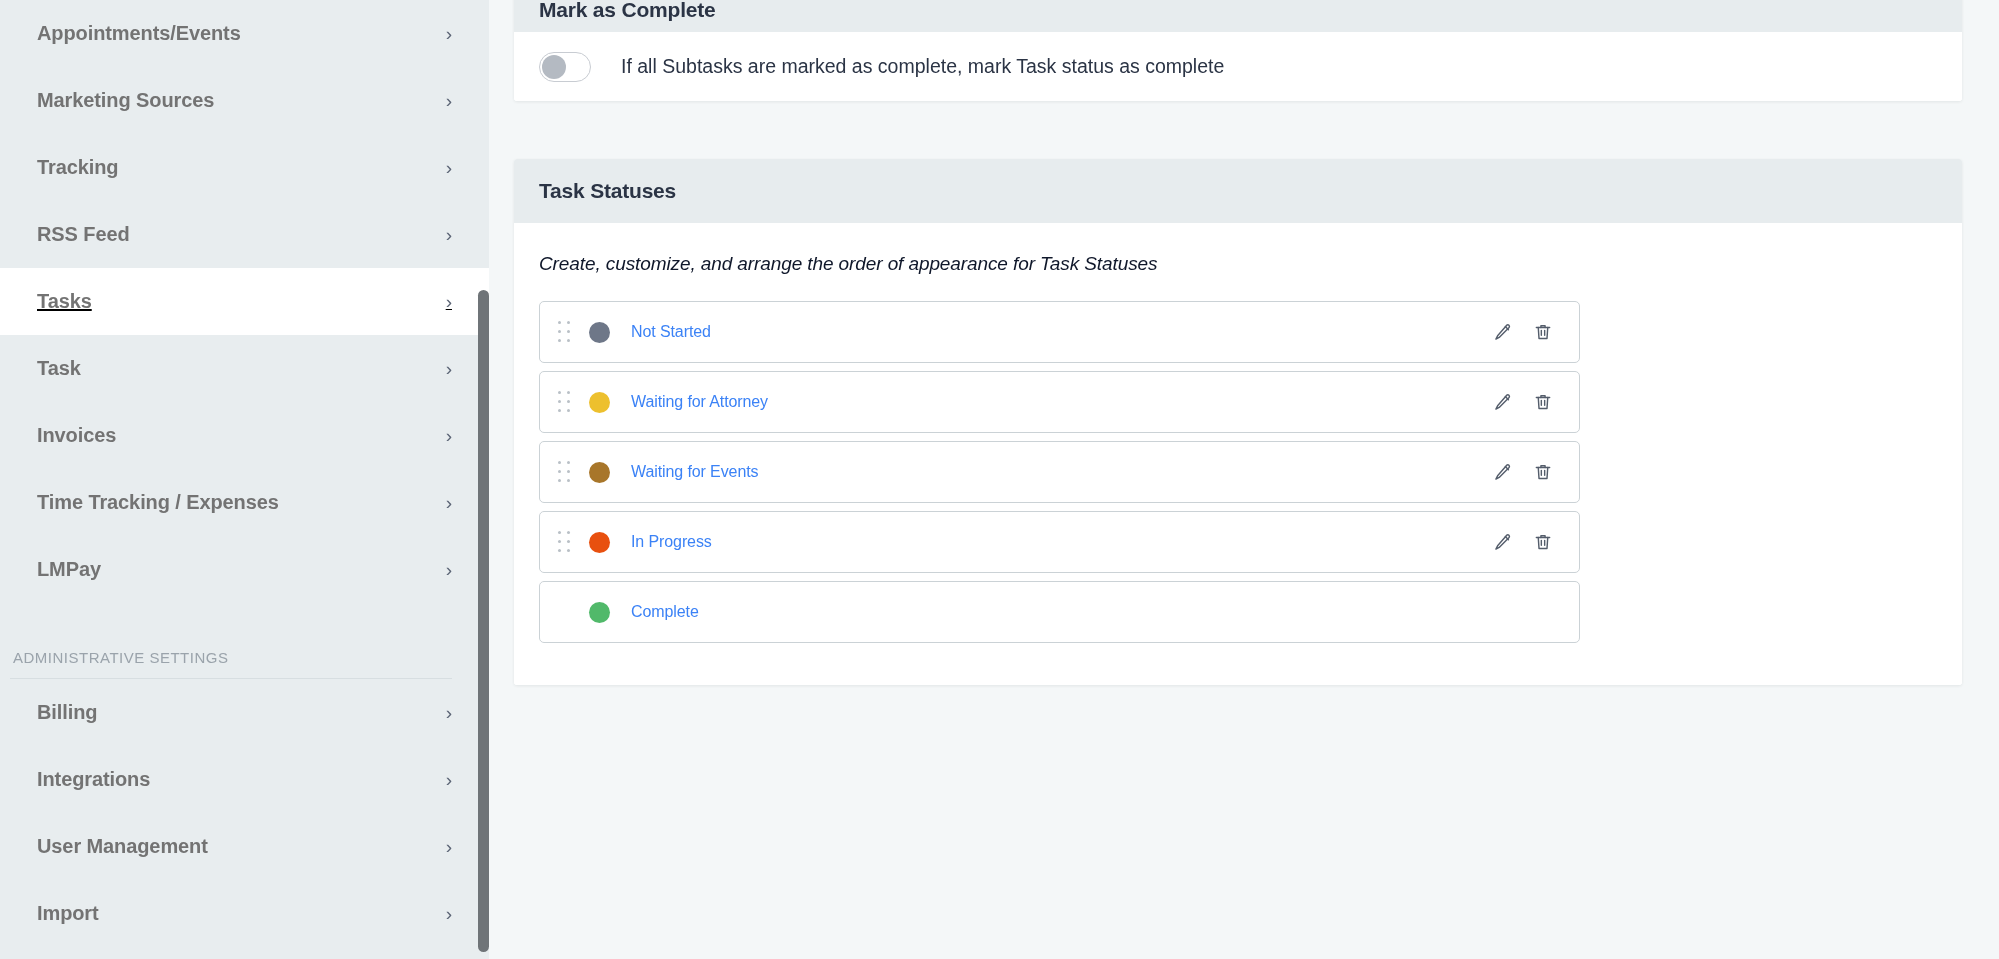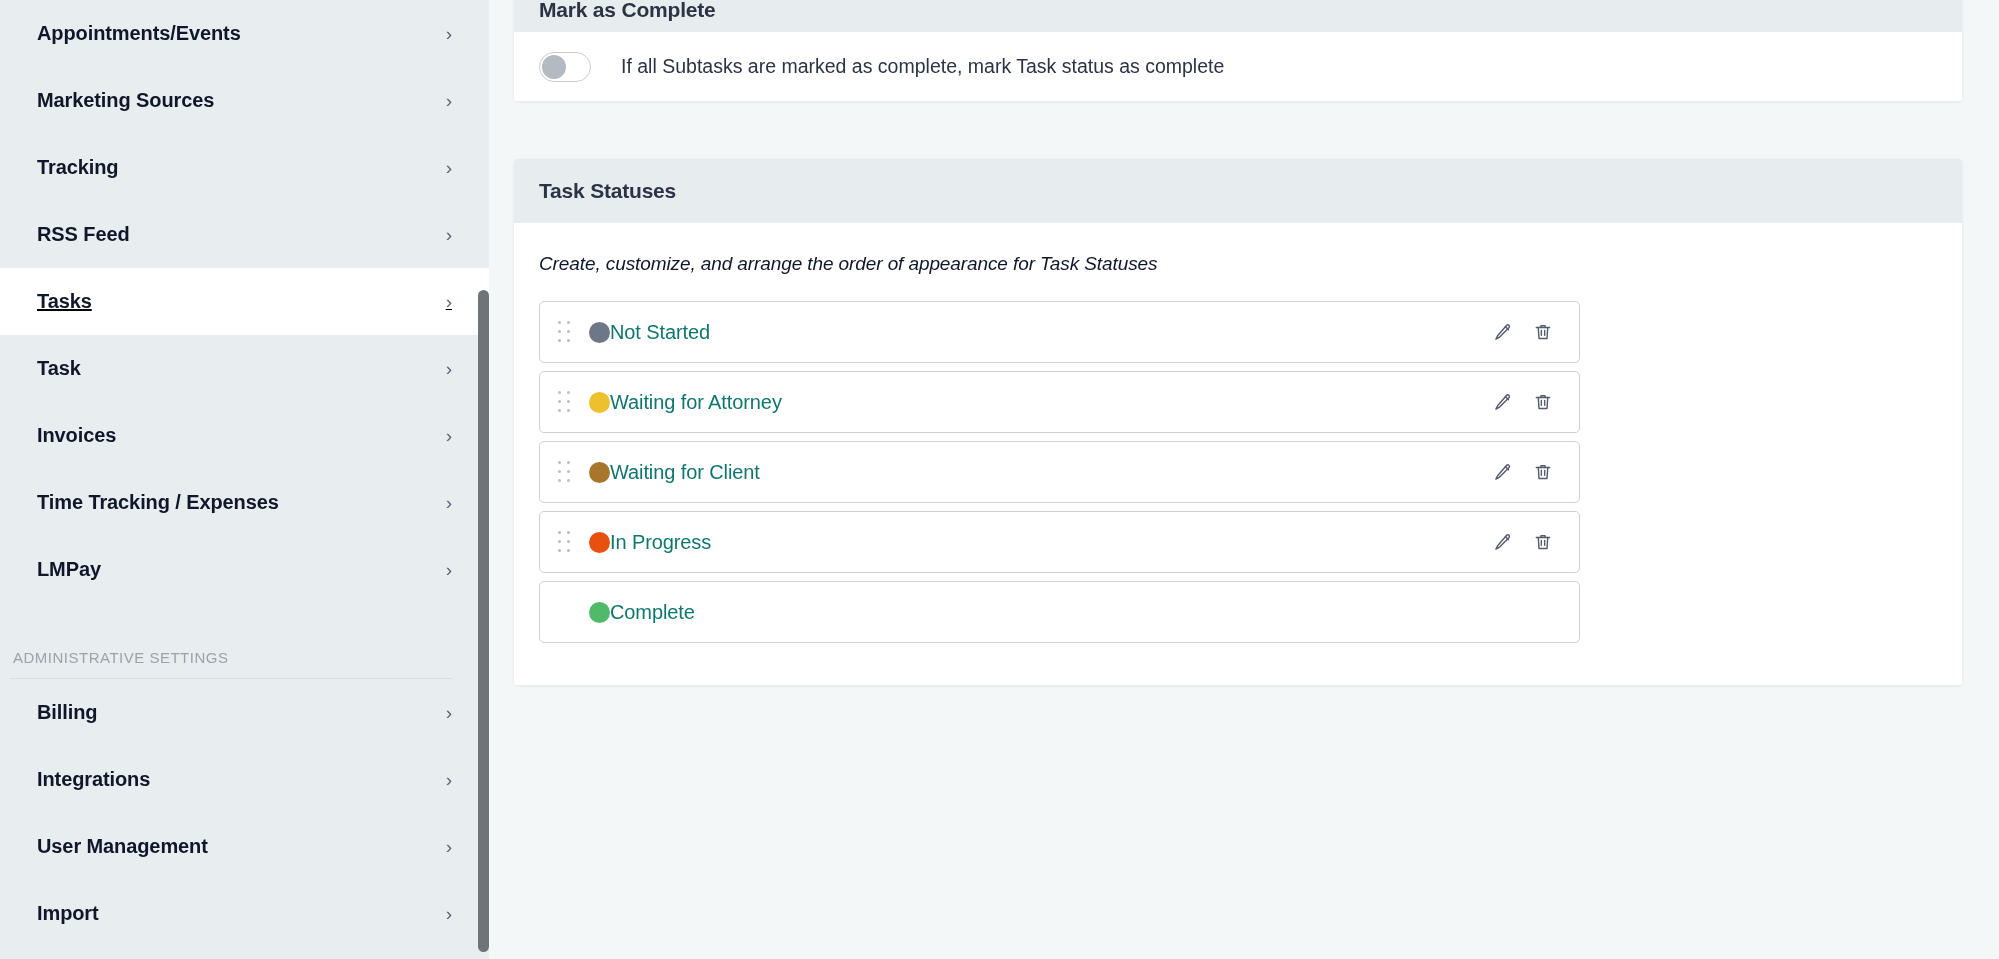--- a/index.html
+++ b/index.html
@@ -40,21 +40,21 @@
     cursor: pointer;
     position: relative;
   }
   .nav-item.active {
     background: #ffffff;
     text-decoration: underline;
   }
   .nav-label {
     font-size: 20px;
     font-weight: bold;
-    color: #0f172a;
+    color: #737373;
     letter-spacing: -0.1px;
     white-space: nowrap;
   }
   .chev {
     color: #5b6475;
     font-size: 19px;
     line-height: 1;
     display: inline-block;
     font-weight: 400;
   }
@@ -213,22 +213,23 @@
 
   .status-dot {
     width: 21px;
     height: 21px;
     border-radius: 50%;
     margin-left: 17px;
     flex: 0 0 21px;
   }
 
   .status-name {
-    font-size: 20px;
-    color: #0f766e;
+    margin-left: 21px;
+    font-size: 16px;
+    color: #3b82f6;
     letter-spacing: -0.1px;
     white-space: nowrap;
   }
 
   .row-actions {
     margin-left: auto;
     display: flex;
     align-items: center;
     gap: 12px;
   }
@@ -439,21 +440,21 @@
             <div class="status-row">
               <span class="drag-handle">
                 <i></i>
                 <i></i>
                 <i></i>
                 <i></i>
                 <i></i>
                 <i></i>
               </span>
               <span class="status-dot" style="background: rgb(168, 118, 42);"></span>
-              <span class="status-name">Waiting for Client</span>
+              <span class="status-name">Waiting for Events</span>
               <div class="row-actions">
                 <button class="icon-btn">
                   <svg width="20" height="20" viewBox="0 0 24 24" fill="none" stroke="#545d6b" stroke-width="1.7" stroke-linecap="round" stroke-linejoin="round">
                     <path d="M16.5 3.8a2 2 0 0 1 2.8 2.8L7.4 18.5 3.5 20.5l2-3.9z"></path>
                     <path d="M14.8 5.5l3.7 3.7"></path>
                   </svg>
                 </button>
                 <button class="icon-btn">
                   <svg width="20" height="20" viewBox="0 0 24 24" fill="none" stroke="#545d6b" stroke-width="1.7" stroke-linecap="round" stroke-linejoin="round">
                     <path d="M4 6.5h16"></path>

